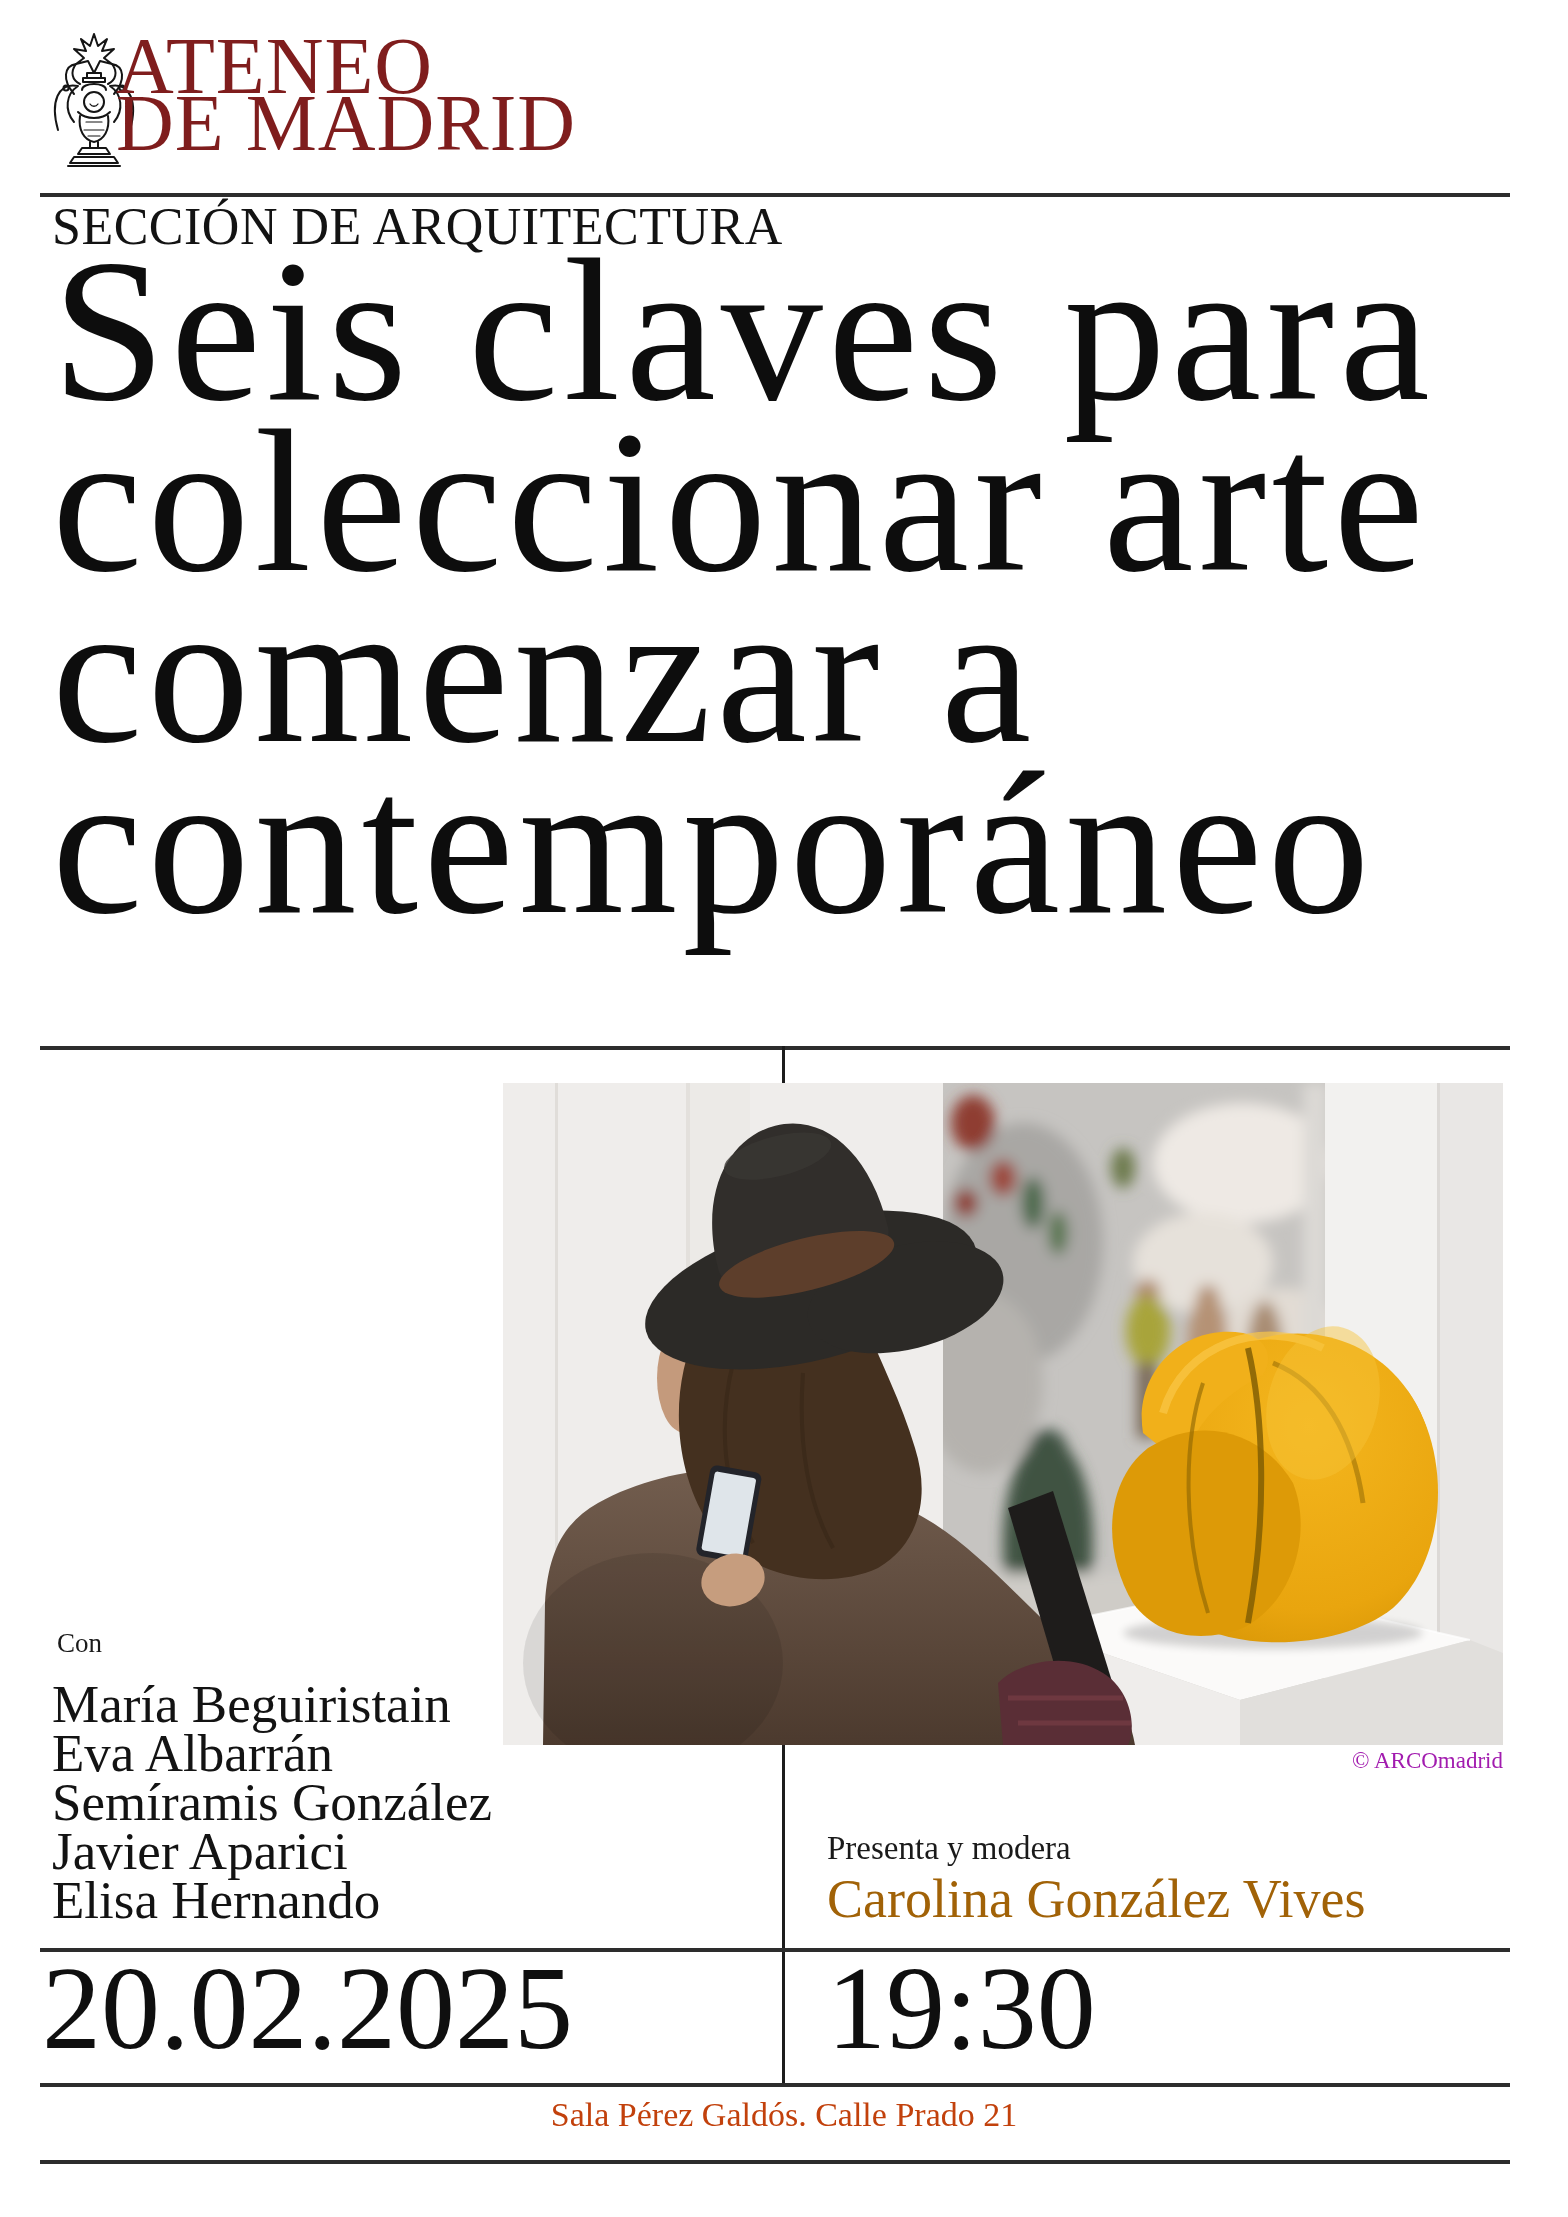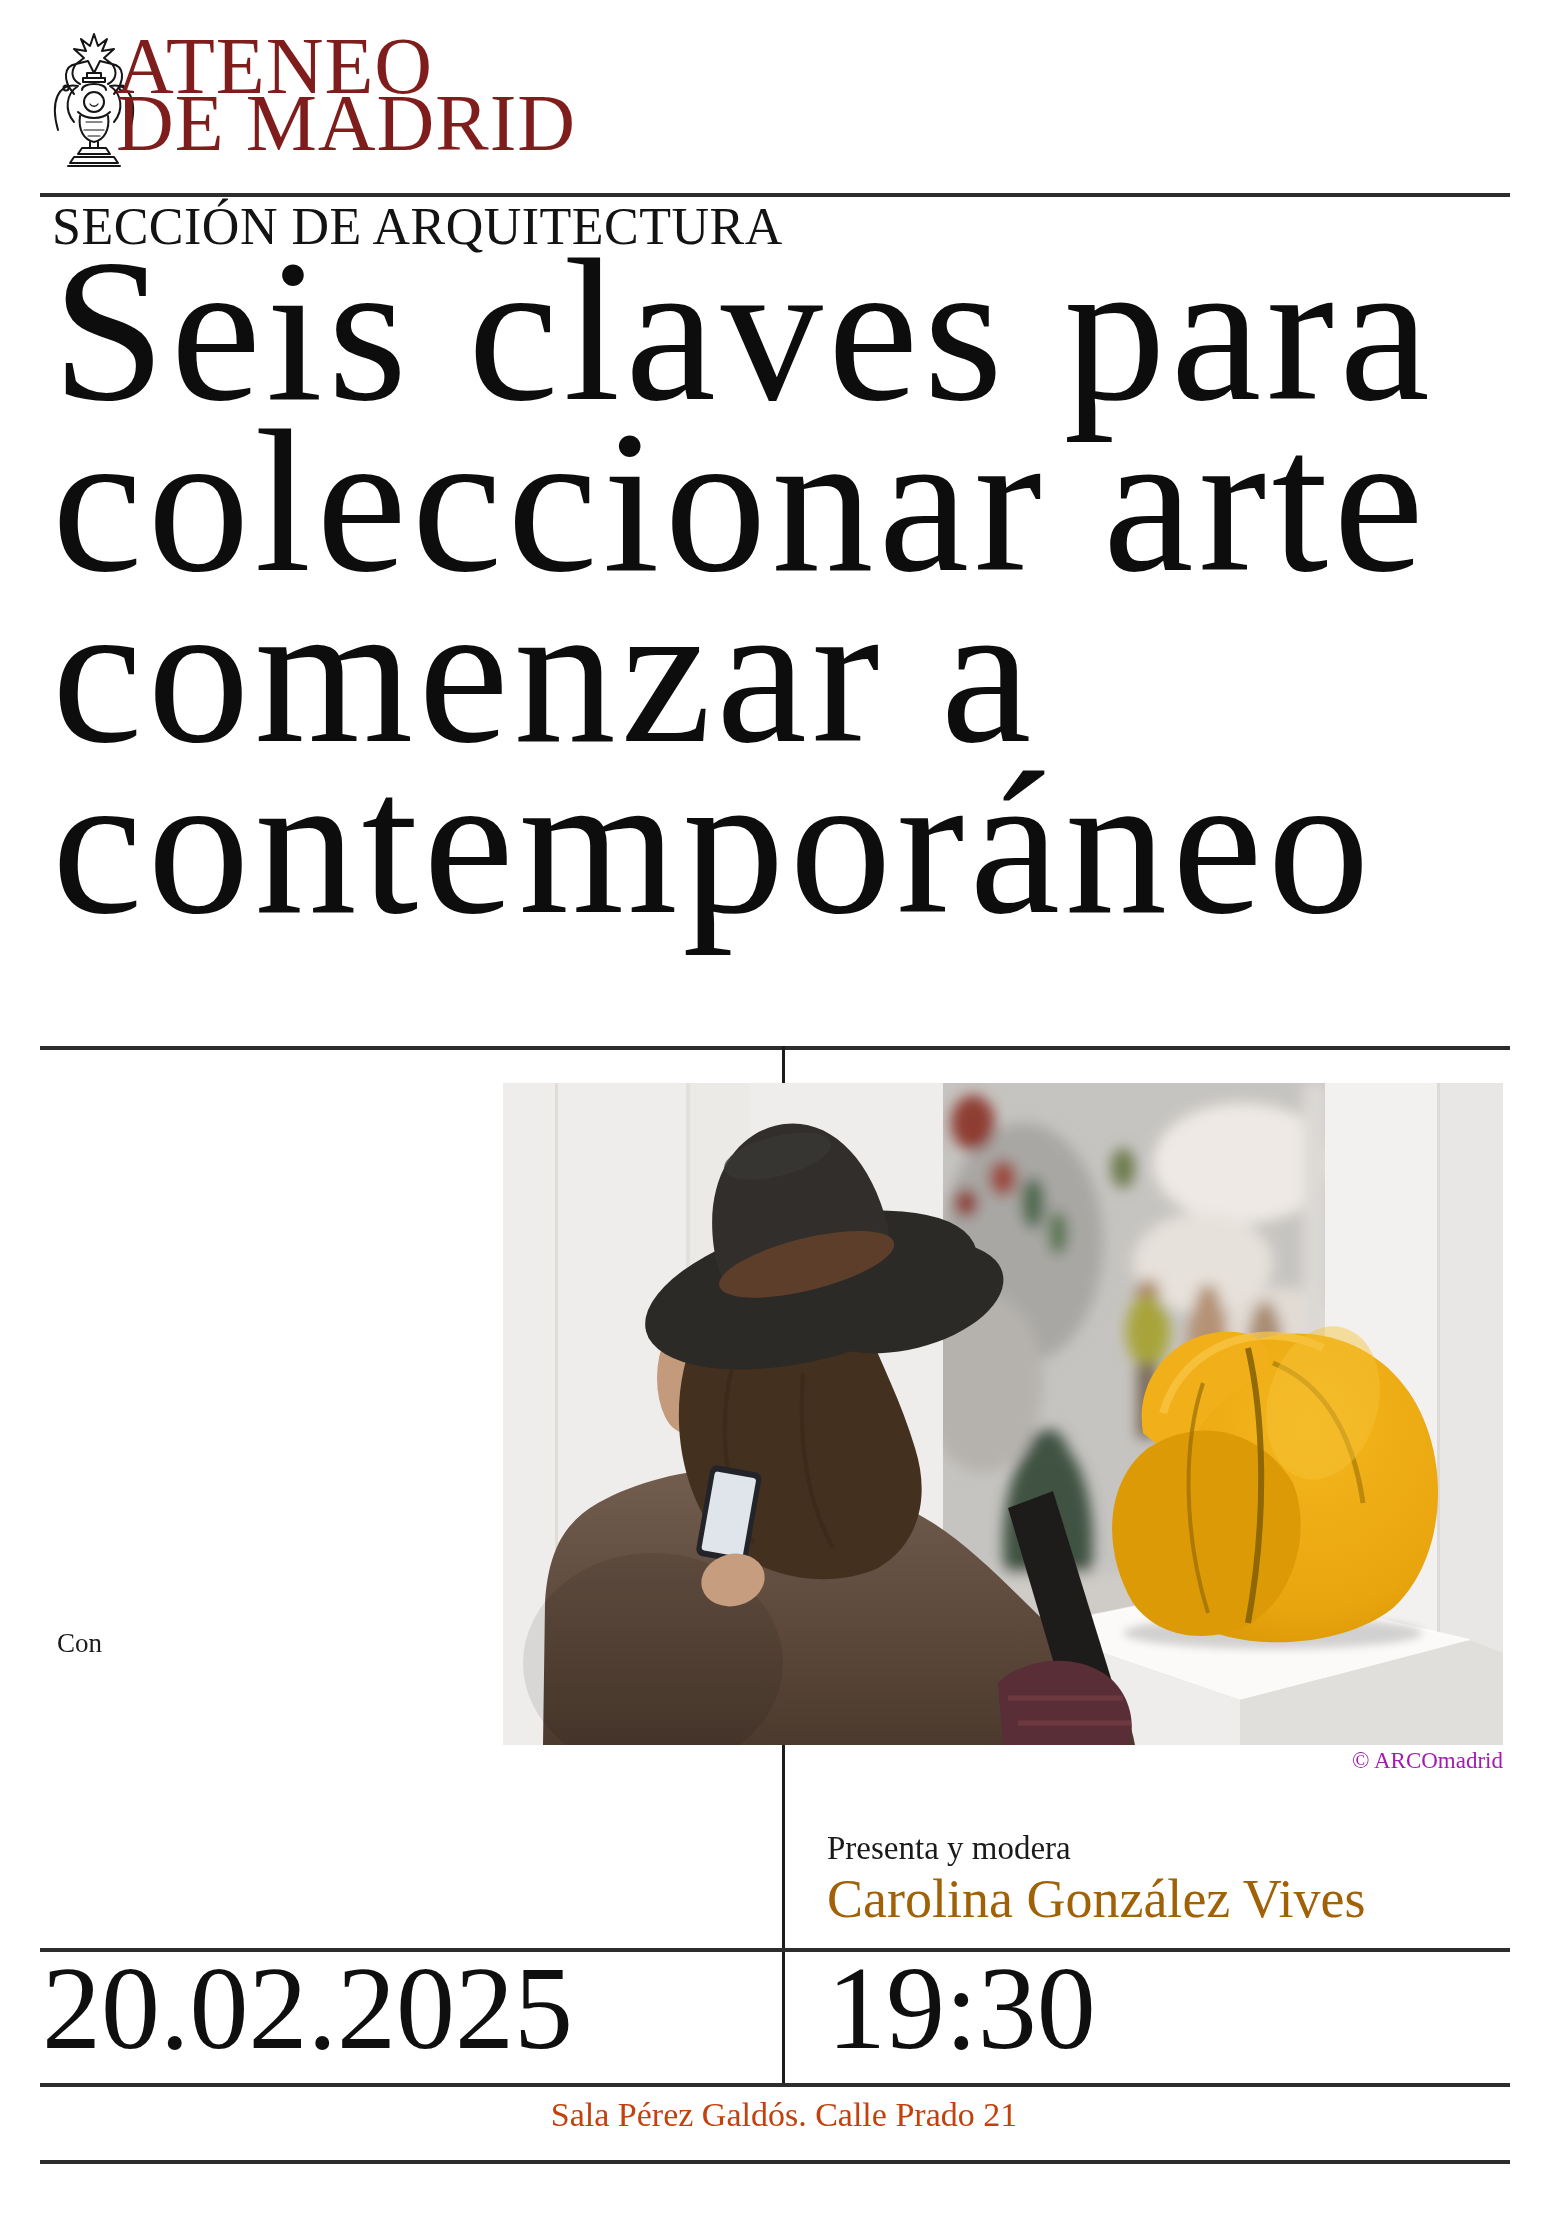--- a/index.html
+++ b/index.html
@@ -181,20 +181,27 @@
       </g>
       <path d="M505 425 L550 408 L625 650 L575 662 Z" fill="#1e1c1b"></path>
       <path d="M495 600 C520 575 570 570 600 590 C625 605 635 640 625 662 L500 662 Z" fill="#5a2e36"></path>
       <path d="M505 615 L620 615 M515 640 L628 640" stroke="#7c4048" stroke-width="5" opacity="0.6"></path>
     </g>
   </svg>
 
   <div class="credit">© ARCOmadrid</div>
 
   <div class="con-label">Con</div>
+  <div class="names">
+    <div>María Beguiristain</div>
+    <div>Eva Albarrán</div>
+    <div>Semíramis González</div>
+    <div>Javier Aparici</div>
+    <div>Elisa Hernando</div>
+  </div>
 
   <div class="presenta">Presenta y modera</div>
   <div class="moderator">Carolina González Vives</div>
 
   <div class="rule" style="top:1948px;"></div>
   <div class="date">20.02.2025</div>
   <div class="time">19:30</div>
   <div class="rule" style="top:2083px;"></div>
 
   <div class="venue">Sala Pérez Galdós. Calle Prado 21</div>

